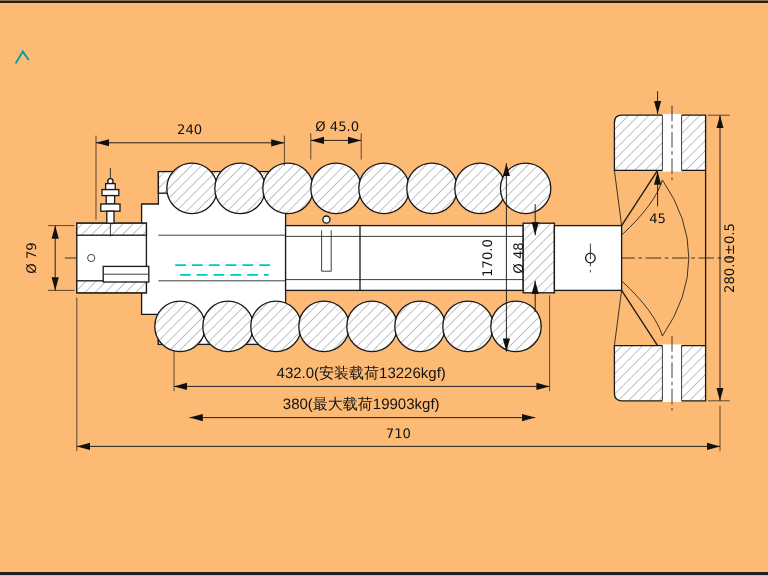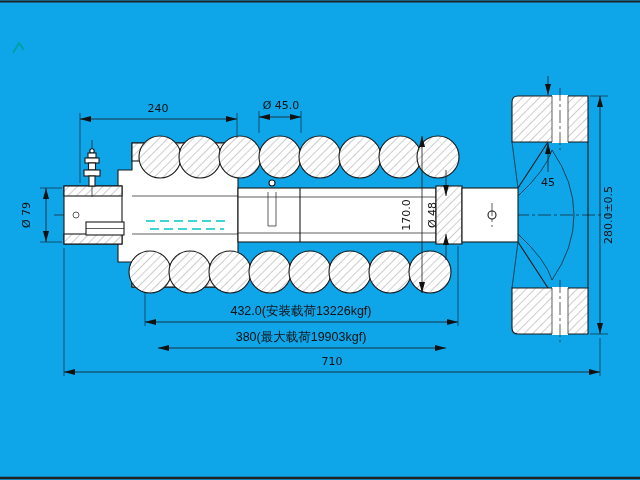--- a/index.html
+++ b/index.html
@@ -1,16 +1,16 @@
 <!DOCTYPE html>
 <html><head>
 <meta charset="utf-8">
 <style>
   html,body{margin:0;padding:0;background:#ffffff;}
-  .sheet{position:relative;width:640px;height:480px;background:#0ea5e9;overflow:hidden;}
+  .sheet{position:relative;width:640px;height:480px;background:#fdba74;overflow:hidden;}
   svg{display:block;}
   .ln{stroke:#1a1a1a;stroke-width:1.1;fill:none;}
   .thin{stroke:#1a1a1a;stroke-width:0.7;fill:none;}
   .fillw{fill:#ffffff;stroke:#1a1a1a;stroke-width:1.1;}
   .hatchf{fill:url(#hatch);stroke:#1a1a1a;stroke-width:1.1;}
   .cl{stroke:#1a1a1a;stroke-width:0.7;fill:none;stroke-dasharray:13 3 3 3;}
   .ext{stroke:#1a1a1a;stroke-width:0.6;fill:none;}
   .dim{stroke:#1a1a1a;stroke-width:0.8;fill:none;}
   .cyan{stroke:#00c8c8;stroke-width:1.4;fill:none;stroke-dasharray:9 5;}
   .mark{stroke:#00a0a0;stroke-width:1.6;fill:none;}

